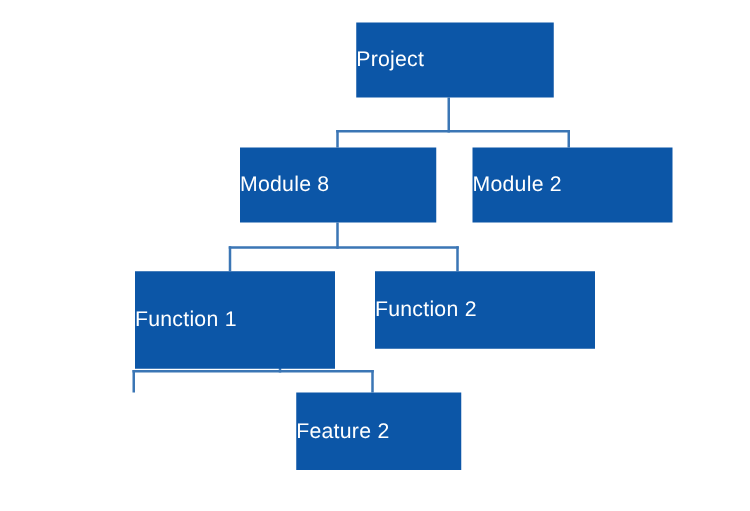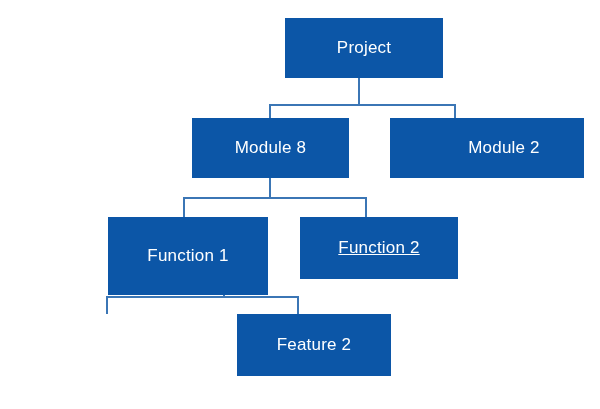--- a/index.html
+++ b/index.html
@@ -19,21 +19,20 @@
     height:409px;
     background:var(--background);
     overflow:hidden;
   }
   .node{
     position:absolute;
     background:var(--box);
     color:var(--text);
     display:flex;
     align-items:center;
-    justify-content:center;
     font-size:17px;
     letter-spacing:.2px;
   }
   .h-line,.v-line{
     position:absolute;
     background:var(--connector);
   }
   .h-line{height:2px;}
   .v-line{width:2px;}
 </style>
@@ -58,30 +57,30 @@
   <div class="v-line" style="left:297px;top:296px;height:18px;"></div>
 
   <div class="node" style="left:285px;top:18px;width:158px;height:60px;">
     <span>Project</span>
   </div>
 
   <div class="node" style="left:192px;top:118px;width:157px;height:60px;">
     <span>Module 8</span>
   </div>
 
-  <div class="node" style="left:390px;top:118px;width:160px;height:60px;padding-left:34px;">
+  <div class="node" style="left:378px;top:118px;width:160px;height:60px;">
     <span>Module 2</span>
   </div>
 
   <div class="node" style="left:108px;top:217px;width:160px;height:78px;">
     <span>Function 1</span>
   </div>
 
-  <div class="node" style="left:300px;top:217px;width:158px;height:62px;text-decoration:underline;">
+  <div class="node" style="left:300px;top:217px;width:176px;height:62px;">
     <span>Function 2</span>
   </div>
 
 
-  <div class="node" style="left:237px;top:314px;width:154px;height:62px;">
+  <div class="node" style="left:237px;top:314px;width:132px;height:62px;">
     <span>Feature 2</span>
   </div>
 
 </div>
 
 </body></html>

